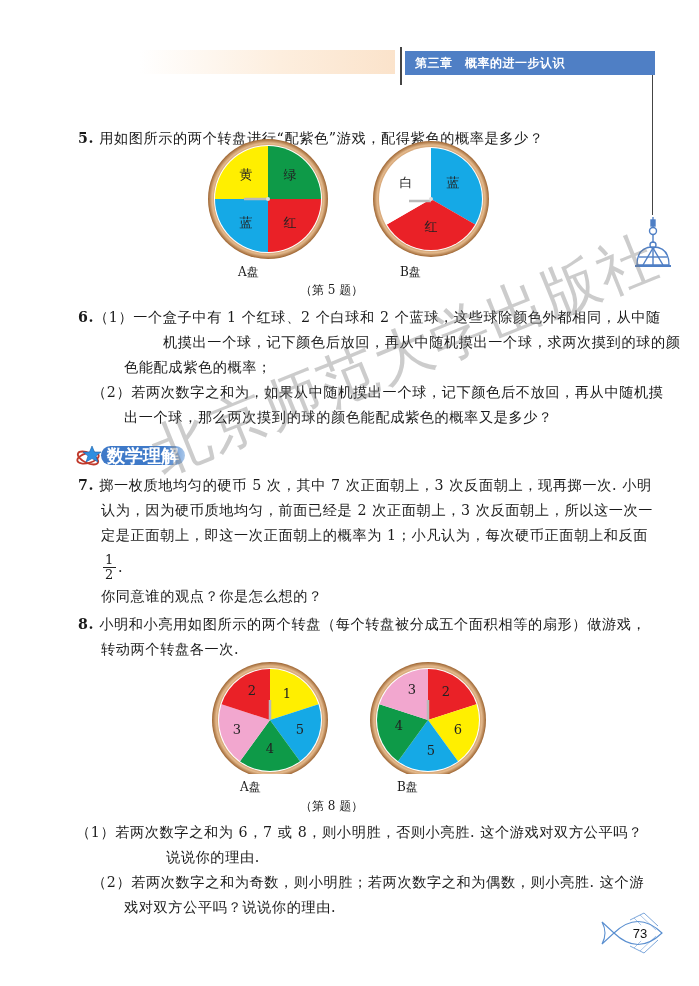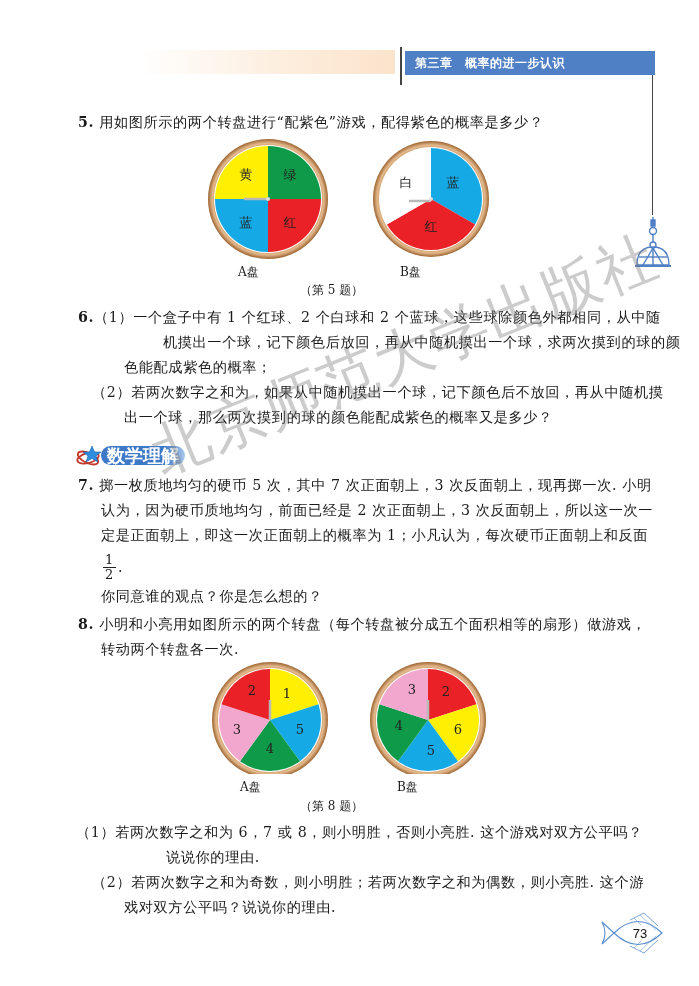--- a/index.html
+++ b/index.html
@@ -63,21 +63,21 @@
     <circle cx="20" cy="28" r="3"></circle>
     <path d="M4 48 Q4 30 20 30 Q36 30 36 48 Z"></path>
     <line x1="20" y1="31" x2="10" y2="48"></line>
     <line x1="20" y1="31" x2="30" y2="48"></line>
     <line x1="20" y1="31" x2="20" y2="48"></line>
     <line x1="6" y1="40" x2="34" y2="40"></line>
     <line x1="2" y1="49" x2="38" y2="49" stroke-width="2"></line>
   </g>
 </svg>
 
-<div class="abs text-line" style="left:78px; top:112px;text-align:center;">
+<div class="abs text-line" style="left:78px; top:128px;text-align:center;">
   <span class="qnum">5.</span>
   <span>用如图所示的两个转盘进行“配紫色”游戏，配得紫色的概率是多少？</span>
 </div>
 
 <svg class="wheel" style="left:207px; top:138px;" width="122" height="122" viewBox="-61 -61 122 122">
   <defs>
     <radialGradient id="rimg" cx="50%" cy="50%" r="50%">
       <stop offset="85%" stop-color="#c48a58"></stop>
       <stop offset="93%" stop-color="#e3b98c"></stop>
       <stop offset="100%" stop-color="#9d6431"></stop>

